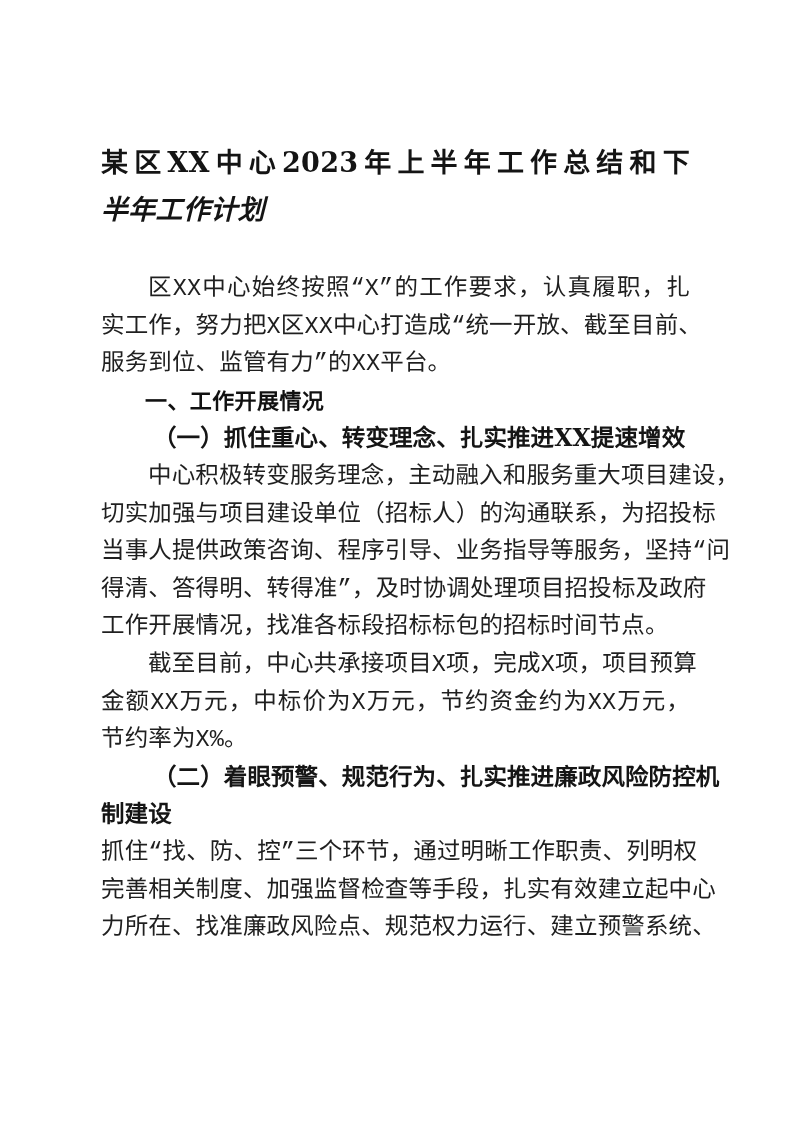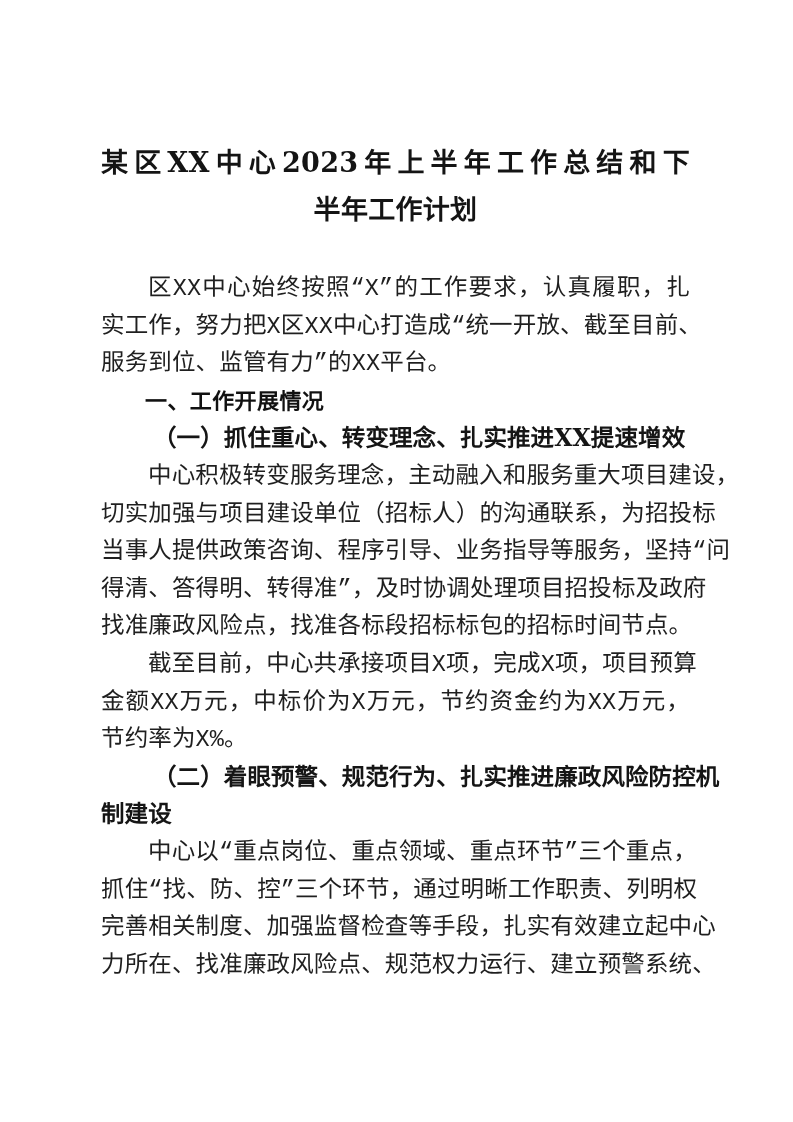--- a/index.html
+++ b/index.html
@@ -50,21 +50,22 @@
   }
   .doc-title .t-line {
     display: block;
   }
   .doc-title .t-line.l1 {
     text-align: justify;
     text-align-last: justify;
     white-space: nowrap;
   }
   .doc-title .t-line.l2 {
-    text-align: center;
+    text-align: left;
+    font-style: italic;
   }
 
   
   .para {
     margin: 0;
     font-family: "DejaVu Serif", "Liberation Serif", serif;
     font-size: 23.5px;
     font-weight: normal;
     line-height: 37.6px;
     text-align: justify;
@@ -152,33 +153,32 @@
         </p>
         <p class="head1">一、工作开展情况</p>
         <p class="head2">
           <span class="ln ln-first ln-last">（一）抓住重心、转变理念、扎实推进XX提速增效</span>
         </p>
         <p class="para">
           <span class="ln ln-first">中心积极转变服务理念，主动融入和服务重大项目建设，</span>
           <span class="ln">切实加强与项目建设单位（招标人）的沟通联系，为招投标</span>
           <span class="ln">当事人提供政策咨询、程序引导、业务指导等服务，坚持“问</span>
           <span class="ln">得清、答得明、转得准”，及时协调处理项目招投标及政府</span>
-          <span class="ln ln-last">找准廉政风险点，找准各标段招标标包的招标时间节点。</span>
+          <span class="ln ln-last">工作开展情况，找准各标段招标标包的招标时间节点。</span>
         </p>
         <p class="para">
           <span class="ln ln-first">截至目前，中心共承接项目X项，完成X项，项目预算</span>
           <span class="ln">金额XX万元，中标价为X万元，节约资金约为XX万元，</span>
           <span class="ln ln-last">节约率为X%。</span>
         </p>
         <p class="head2">
           <span class="ln ln-first">（二）着眼预警、规范行为、扎实推进廉政风险防控机</span>
           <span class="ln ln-last">制建设</span>
         </p>
         <p class="para">
-          <span class="ln ln-first">中心以“重点岗位、重点领域、重点环节”三个重点，</span>
           <span class="ln">抓住“找、防、控”三个环节，通过明晰工作职责、列明权</span>
           <span class="ln ln-last">完善相关制度、加强监督检查等手段，扎实有效建立起中心</span>
           <span class="ln">力所在、找准廉政风险点、规范权力运行、建立预警系统、</span>
         </p>
       </div>
 
   </div>
 </div>
 
 </body></html>

